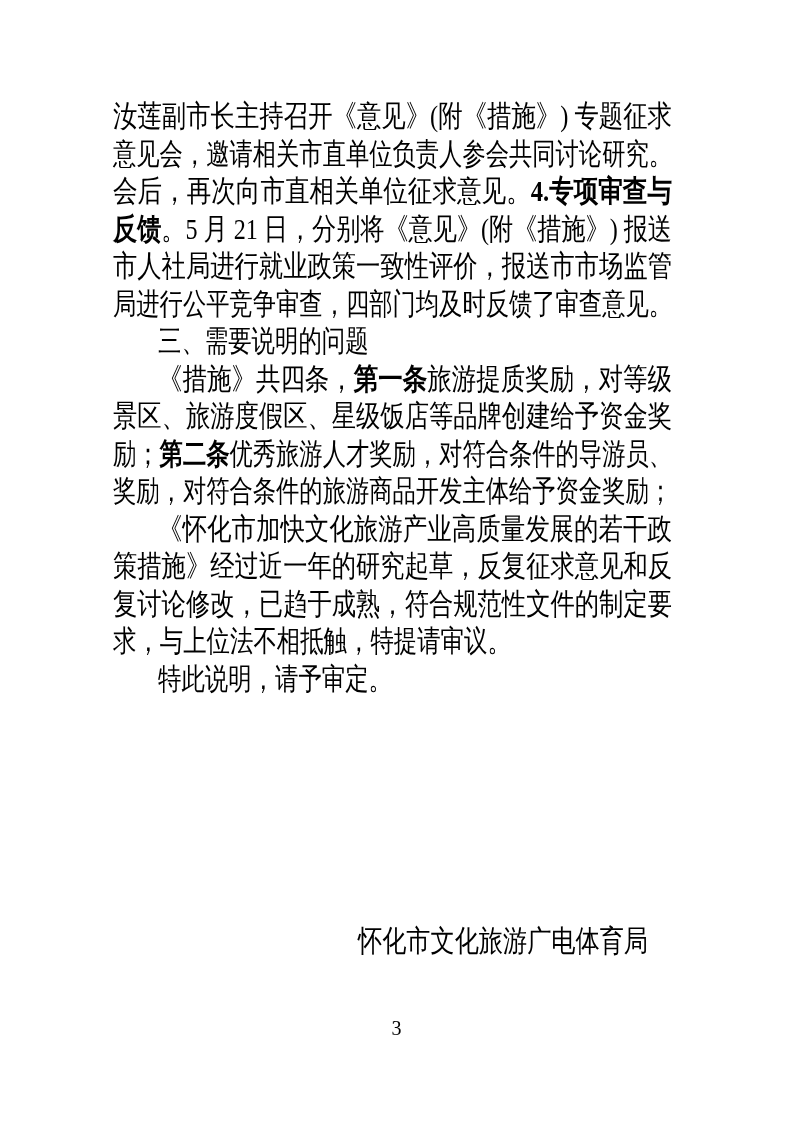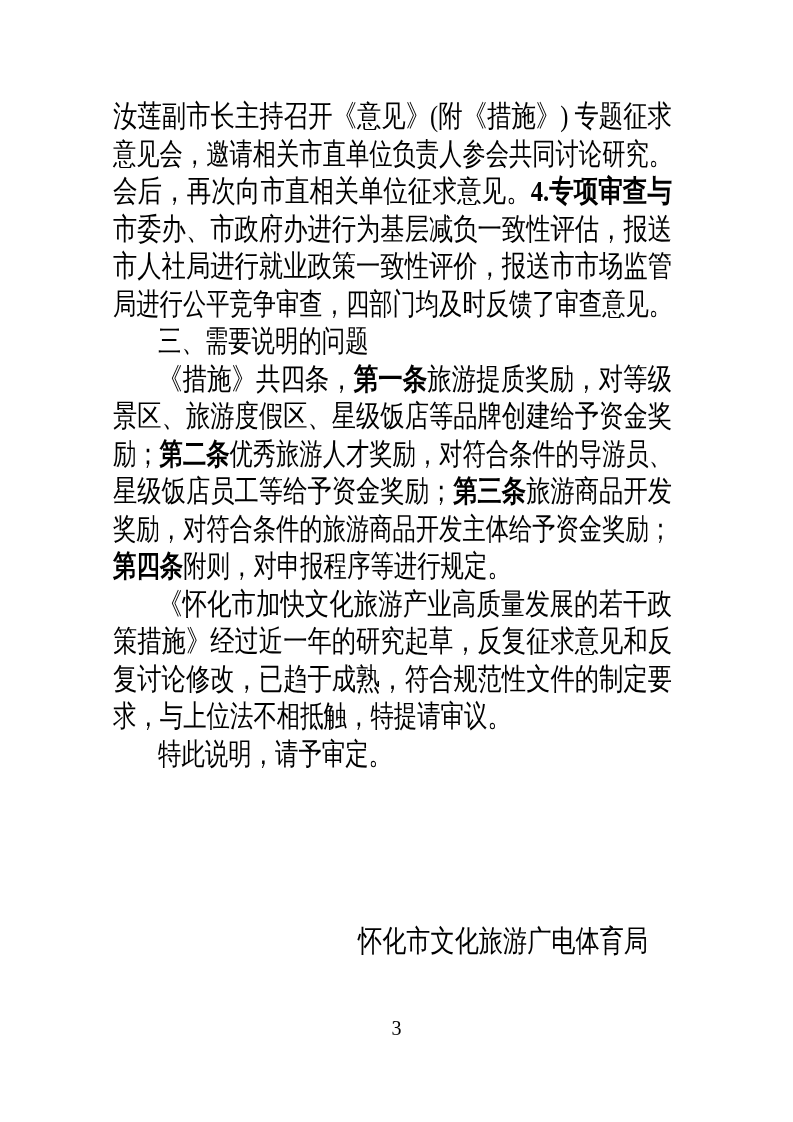--- a/index.html
+++ b/index.html
@@ -59,30 +59,28 @@
 </head>
 <body>
 
 <div class="page">
 
   <div class="doc-body">
 
   <div class="line"><span class="line-content" style="transform: scaleX(0.813109);"><span class="seg">汝莲副市长主持召开《意见》(附《措施》) 专题征求</span></span></div>
       <div class="line"><span class="line-content" style="transform: scaleX(0.776389);"><span class="seg">意见会，邀请相关市直单位负责人参会共同讨论研究。</span></span></div>
       <div class="line"><span class="line-content" style="transform: scaleX(0.819048);"><span class="seg">会后，再次向市直相关单位征求意见。</span><span class="seg-bold">4.专项审查与</span></span></div>
-      <div class="line"><span class="line-content" style="transform: scaleX(0.810145);"><span class="seg">市委办、市政府办进行为基层减负一致性评估，报送</span></span></div>
+      <div class="line"><span class="line-content" style="transform: scaleX(0.804335);"><span class="seg-bold">反馈</span><span class="seg">。5 月 21 日，分别将《意见》(附《措施》) 报送</span></span></div>
       <div class="line"><span class="line-content" style="transform: scaleX(0.810145);"><span class="seg">市人社局进行就业政策一致性评价，报送市市场监管</span></span></div>
       <div class="line"><span class="line-content" style="transform: scaleX(0.776389);"><span class="seg">局进行公平竞争审查，四部门均及时反馈了审查意见。</span></span></div>
       <div class="line indent"><span class="line-content" style="transform: scaleX(0.78);"><span class="seg">三、需要说明的问题</span></span></div>
       <div class="line indent"><span class="line-content" style="transform: scaleX(0.815873);"><span class="seg">《措施》共四条，</span><span class="seg-bold">第一条</span><span class="seg">旅游提质奖励，对等级</span></span></div>
       <div class="line"><span class="line-content" style="transform: scaleX(0.810145);"><span class="seg">景区、旅游度假区、星级饭店等品牌创建给予资金奖</span></span></div>
       <div class="line"><span class="line-content" style="transform: scaleX(0.776389);"><span class="seg">励；</span><span class="seg-bold">第二条</span><span class="seg">优秀旅游人才奖励，对符合条件的导游员、</span></span></div>
-      <div class="line"><span class="line-content" style="transform: scaleX(0.810145);"><span class="seg">星级饭店员工等给予资金奖励；</span><span class="seg-bold">第三条</span><span class="seg">旅游商品开发</span></span></div>
       <div class="line"><span class="line-content" style="transform: scaleX(0.776389);"><span class="seg">奖励，对符合条件的旅游商品开发主体给予资金奖励；</span></span></div>
-      <div class="line"><span class="line-content" style="transform: scaleX(0.78);"><span class="seg-bold">第四条</span><span class="seg">附则，对申报程序等进行规定。</span></span></div>
       <div class="line indent"><span class="line-content" style="transform: scaleX(0.815873);"><span class="seg">《怀化市加快文化旅游产业高质量发展的若干政</span></span></div>
       <div class="line"><span class="line-content" style="transform: scaleX(0.810145);"><span class="seg">策措施》经过近一年的研究起草，反复征求意见和反</span></span></div>
       <div class="line"><span class="line-content" style="transform: scaleX(0.810145);"><span class="seg">复讨论修改，已趋于成熟，符合规范性文件的制定要</span></span></div>
       <div class="line"><span class="line-content" style="transform: scaleX(0.78);"><span class="seg">求，与上位法不相抵触，特提请审议。</span></span></div>
       <div class="line indent"><span class="line-content" style="transform: scaleX(0.78);"><span class="seg">特此说明，请予审定。</span></span></div>
     </div>
 
   <div class="signature-block">
     <div class="sig-line">
       <span class="line-content" id="sig-org" style="transform: scaleX(0.805556);">怀化市文化旅游广电体育局</span>

